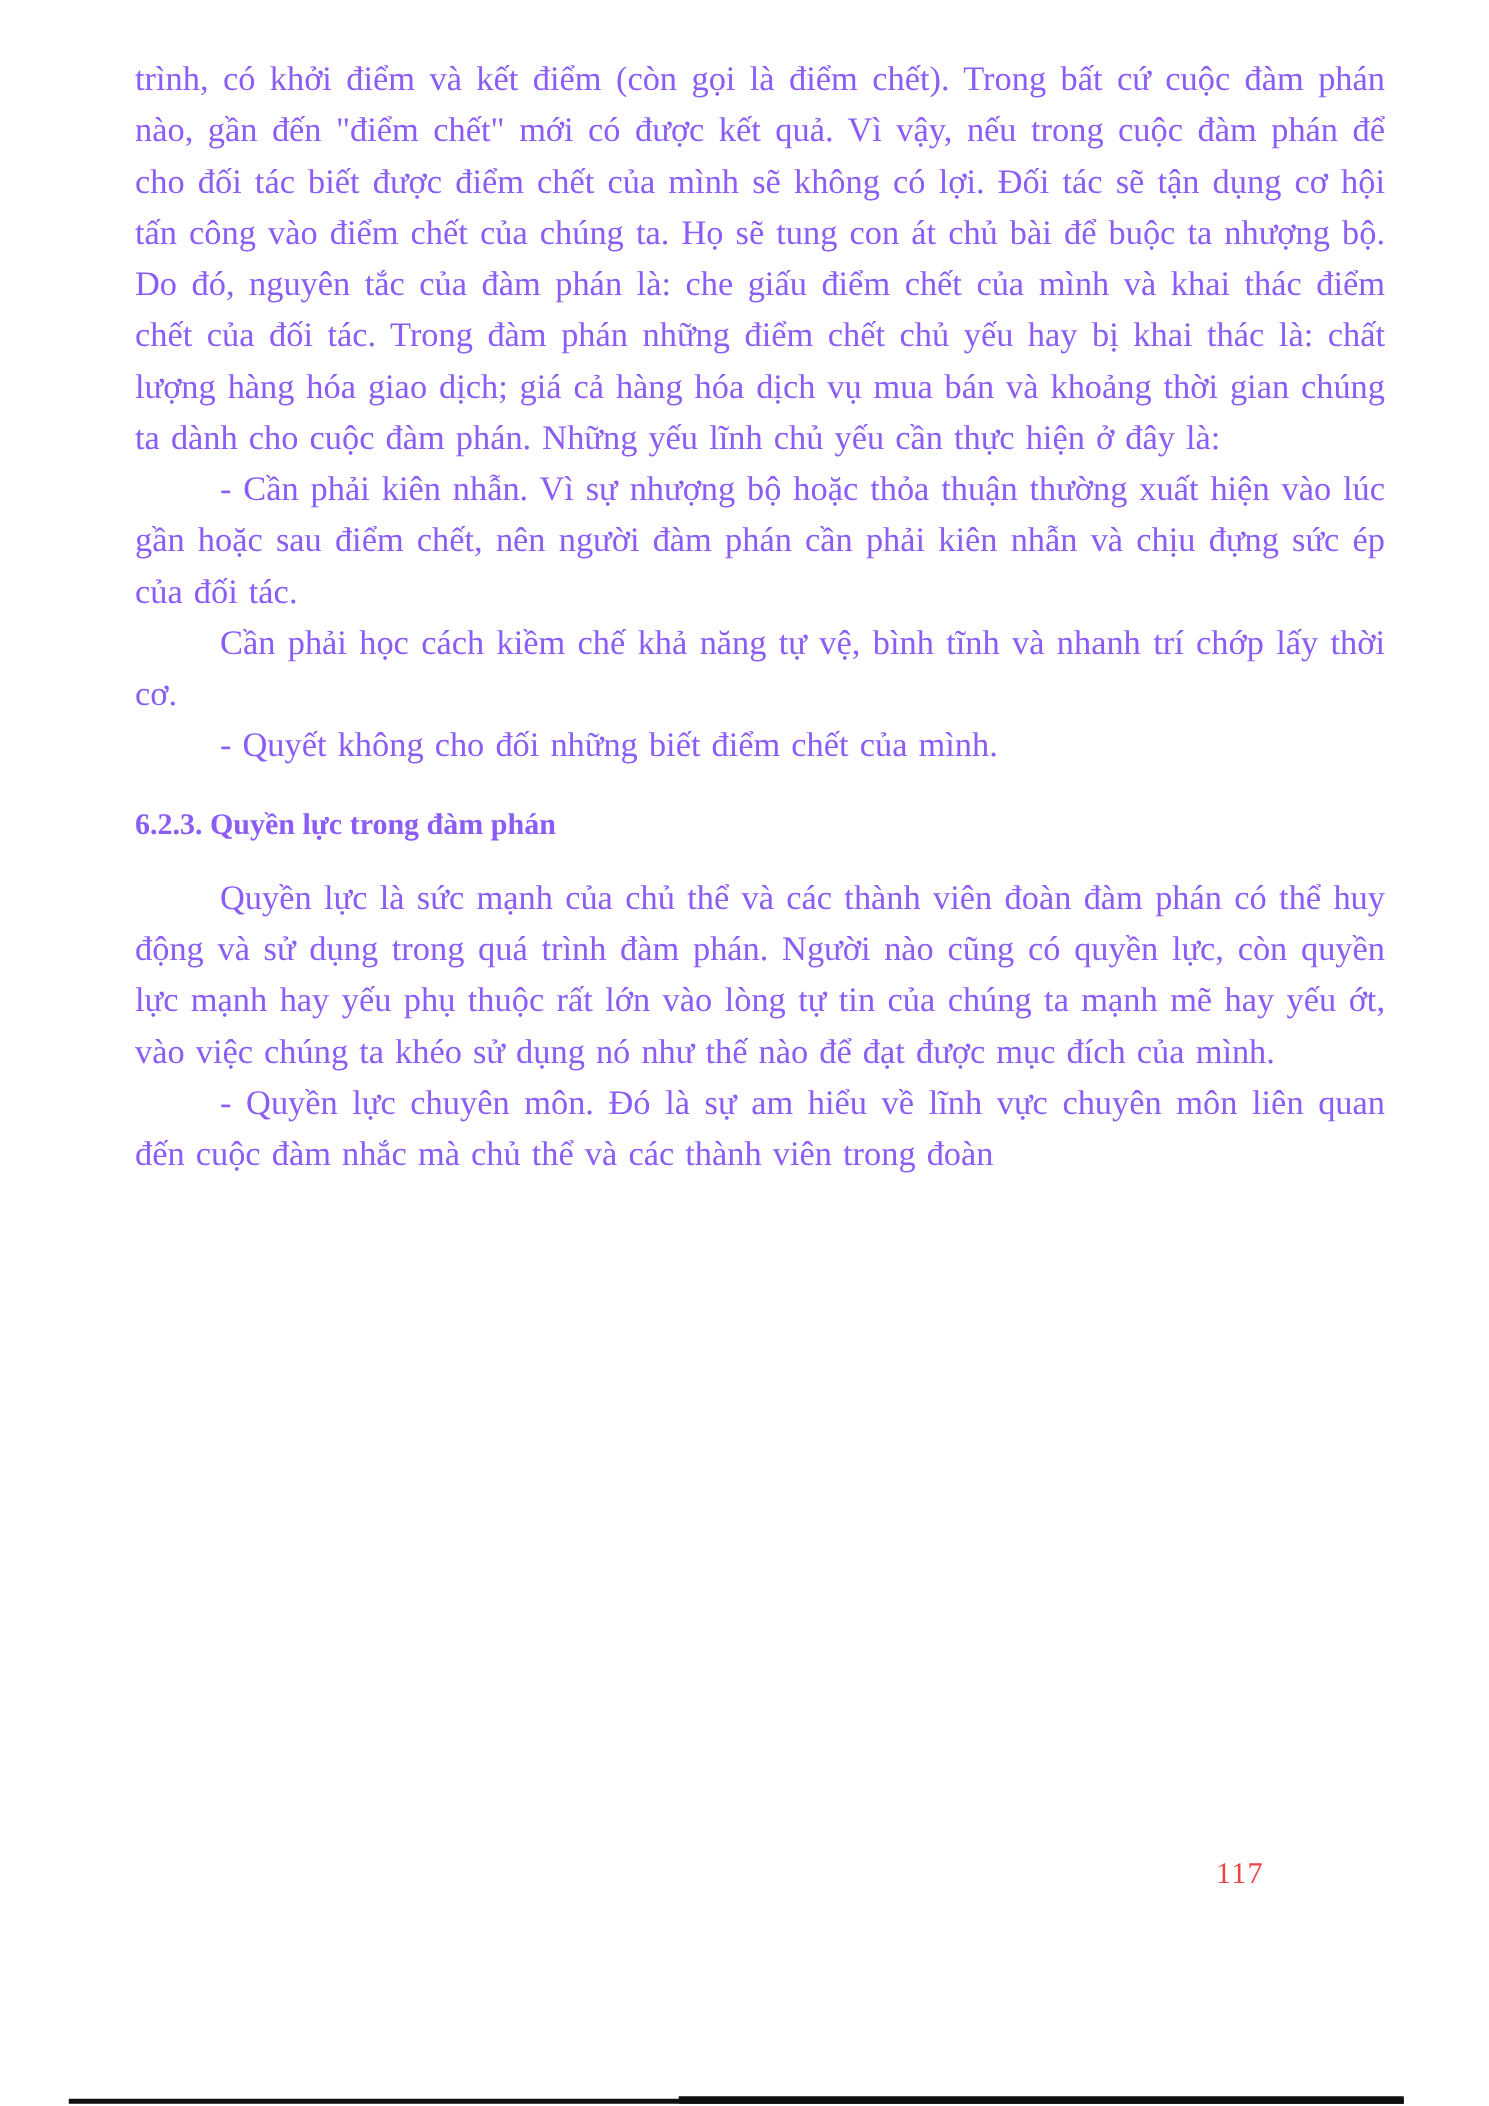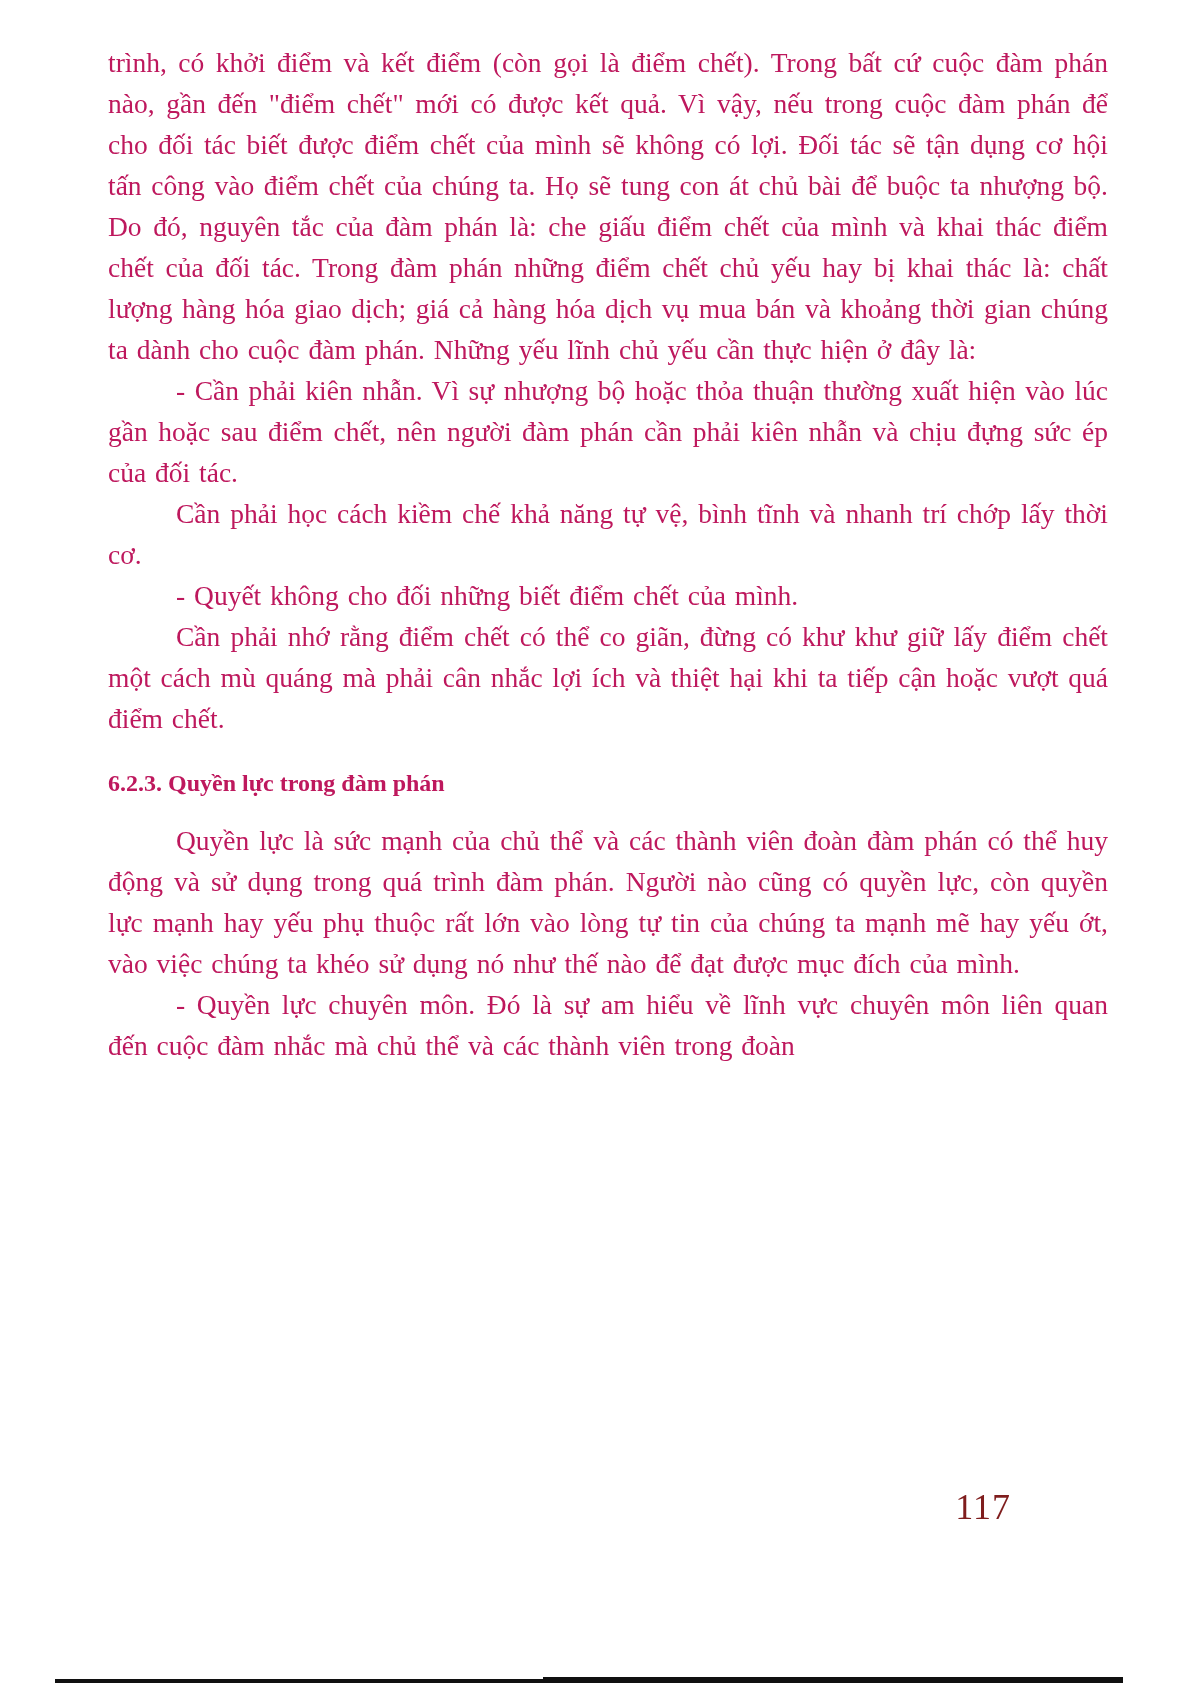--- a/index.html
+++ b/index.html
@@ -15,21 +15,21 @@
     width: 1191px;
     height: 1685px;
     background: #ffffff;
     overflow: hidden;
   }
   .text-block {
     position: absolute;
     left: 108px;
     top: 42px;
     width: 1000px;
-    color: #be185d;
+    color: #8b5cf6;
     font-size: 27.5px;
     line-height: 41px;
     text-align: justify;
   }
   .para {
     margin: 0;
     word-spacing: 2px;
   }
   .para.indent {
     text-indent: 68px;
@@ -38,22 +38,22 @@
     margin: 24px 0 16px 0;
     font-size: 24px;
     font-weight: bold;
     text-align: left;
     line-height: 41px;
   }
   .page-number {
     position: absolute;
     top: 1486px;
     right: 180px;
-    font-size: 36px;
-    color: #7f1d1d;
+    font-size: 24px;
+    color: #ef4444;
     letter-spacing: 1px;
   }
   .bottom-rule {
     position: absolute;
     bottom: 2px;
     left: 55px;
     width: 1068px;
     height: 4px;
     background: #101010;
   }
@@ -68,21 +68,20 @@
 </style>
 </head>
 <body>
 
 <div class="page">
   <div class="text-block">
     <p class="para no-indent">trình, có khởi điểm và kết điểm (còn gọi là điểm chết). Trong bất cứ cuộc đàm phán nào, gần đến "điểm chết" mới có được kết quả. Vì vậy, nếu trong cuộc đàm phán để cho đối tác biết được điểm chết của mình sẽ không có lợi. Đối tác sẽ tận dụng cơ hội tấn công vào điểm chết của chúng ta. Họ sẽ tung con át chủ bài để buộc ta nhượng bộ. Do đó, nguyên tắc của đàm phán là: che giấu điểm chết của mình và khai thác điểm chết của đối tác. Trong đàm phán những điểm chết chủ yếu hay bị khai thác là: chất lượng hàng hóa giao dịch; giá cả hàng hóa dịch vụ mua bán và khoảng thời gian chúng ta dành cho cuộc đàm phán. Những yếu lĩnh chủ yếu cần thực hiện ở đây là:</p>
     <p class="para indent">- Cần phải kiên nhẫn. Vì sự nhượng bộ hoặc thỏa thuận thường xuất hiện vào lúc gần hoặc sau điểm chết, nên người đàm phán cần phải kiên nhẫn và chịu đựng sức ép của đối tác.</p>
     <p class="para indent">Cần phải học cách kiềm chế khả năng tự vệ, bình tĩnh và nhanh trí chớp lấy thời cơ.</p>
     <p class="para indent">- Quyết không cho đối những biết điểm chết của mình.</p>
-    <p class="para indent">Cần phải nhớ rằng điểm chết có thể co giãn, đừng có khư khư giữ lấy điểm chết một cách mù quáng mà phải cân nhắc lợi ích và thiệt hại khi ta tiếp cận hoặc vượt quá điểm chết.</p>
     <h3 class="heading">6.2.3. Quyền lực trong đàm phán</h3>
     <p class="para indent">Quyền lực là sức mạnh của chủ thể và các thành viên đoàn đàm phán có thể huy động và sử dụng trong quá trình đàm phán. Người nào cũng có quyền lực, còn quyền lực mạnh hay yếu phụ thuộc rất lớn vào lòng tự tin của chúng ta mạnh mẽ hay yếu ớt, vào việc chúng ta khéo sử dụng nó như thế nào để đạt được mục đích của mình.</p>
     <p class="para indent">- Quyền lực chuyên môn. Đó là sự am hiểu về lĩnh vực chuyên môn liên quan đến cuộc đàm nhắc mà chủ thể và các thành viên trong đoàn</p>
   </div>
 
   <div class="page-number">117</div>
 
   <div class="bottom-rule">
     <span class="thick-seg"></span>
   </div>

